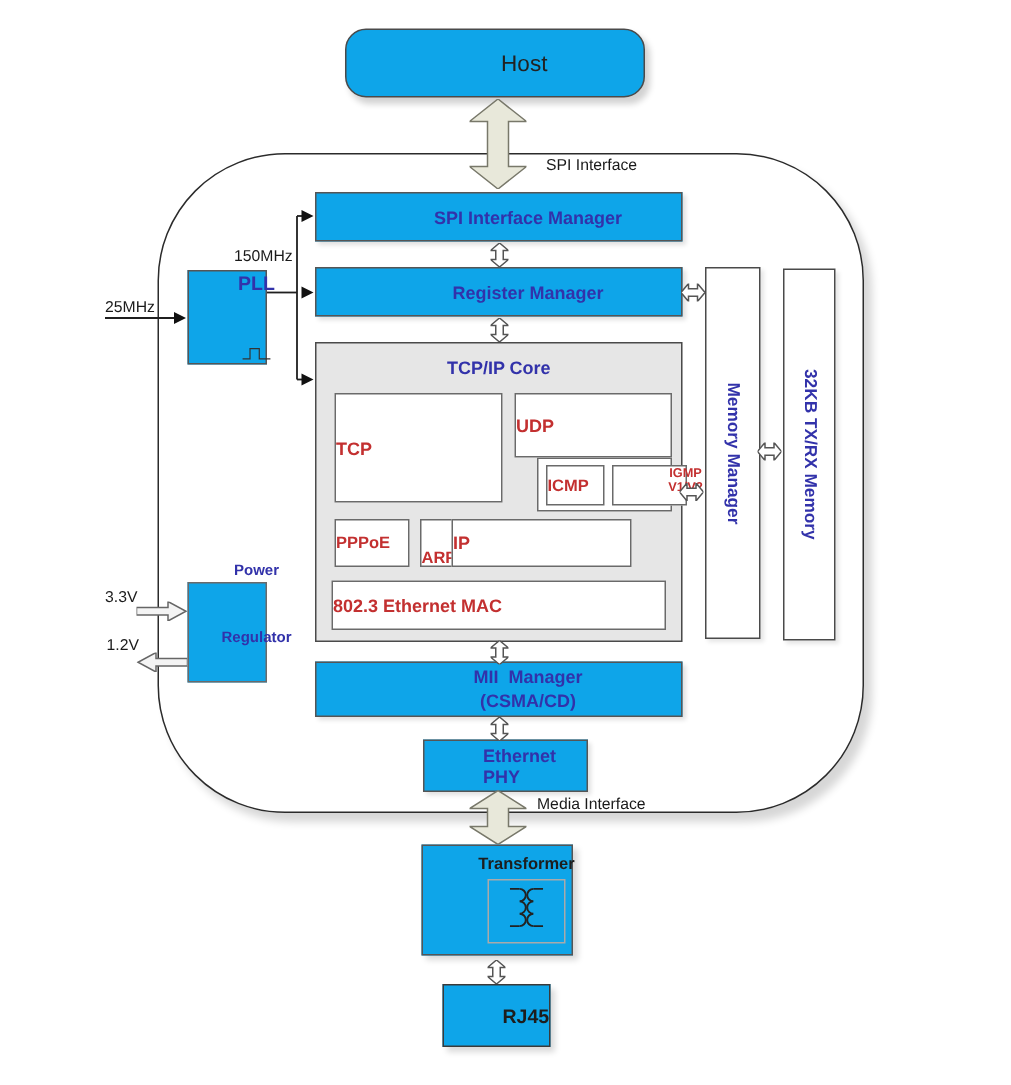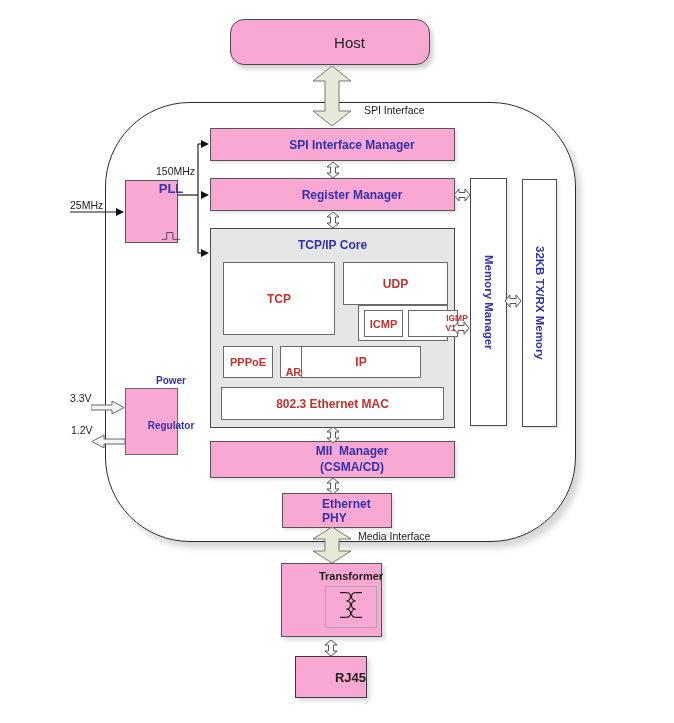--- a/index.html
+++ b/index.html
@@ -11,21 +11,21 @@
   }
   *{box-sizing:border-box;}
   html,body{margin:0;padding:0;}
   body{
     width:674px;height:723px;background:#ffffff;
     font-family:"Liberation Sans", sans-serif;
     color:#1a1a1a;position:relative;overflow:hidden;
   }
   #stage{position:absolute;left:0;top:0;width:674px;height:723px;}
   .box{
-    position:absolute;background:#f9a8d4;border:1px solid #555;
+    position:absolute;background:#0ea5e9;border:1px solid #555;
     display:flex;align-items:center;justify-content:center;
     box-shadow:2px 2px 3px rgba(0,0,0,0.12);
     padding-left:39px;
   }
   .noshadow{box-shadow:none;gap:33px;}
   .blue{color:var(--block-label);font-weight:bold;font-size:12px;}
   .red{color:var(--protocol-label);font-weight:bold;font-size:12px;}
   .black-label{color:#1a1a1a;font-size:10.5px;}
   .chip-outline{
     position:absolute;left:105px;top:102px;width:471px;height:440px;
@@ -41,21 +41,21 @@
   }
   .core{
     position:absolute;left:210px;top:228px;width:245px;height:200px;
     background:var(--core-fill);border:1px solid #4a4a4a;
   }
   .core .title{
     position:absolute;left:0;top:9px;width:100%;text-align:center;
   }
   .pbox{
     position:absolute;background:#fff;border:1px solid #6a6a6a;
-    display:flex;align-items:center;justify-content:center;
+    display:flex;align-items:center;justify-content:flex-start;
   }
   .vmem{
     position:absolute;background:#fff;border:1px solid #4a4a4a;
     box-shadow:2px 2px 3px rgba(0,0,0,0.10);
     display:flex;align-items:center;justify-content:center;
     writing-mode:vertical-rl;font-size:11.5px;
   }
   .two-line{flex-direction:column;line-height:1.25;}
   .svg-abs{position:absolute;pointer-events:none;}
   .lbl{position:absolute;white-space:nowrap;}

